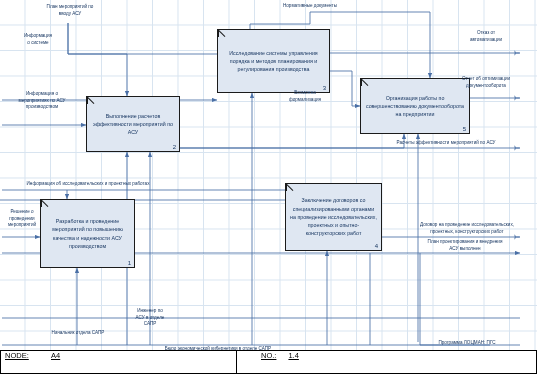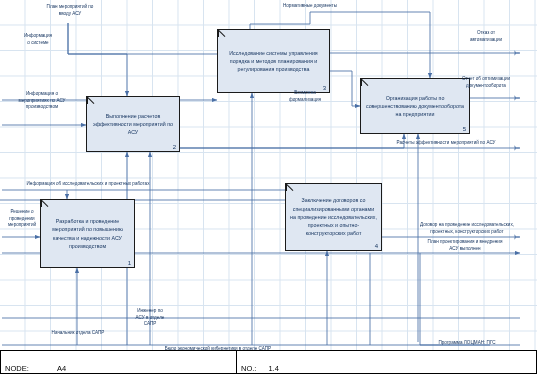--- a/index.html
+++ b/index.html
@@ -57,21 +57,21 @@
     text-align:center;
   }
   #footer{
     position:absolute;left:0;top:350px;width:537px;height:24px;
     box-sizing:border-box;
     border:1px solid #000;
     background:#ffffff;
     display:flex;align-items:stretch;
     font-size:7.5px;color:#000;
   }
-  #footer .cell{display:flex;align-items:flex-end;box-sizing:border-box;}
+  #footer .cell{display:flex;align-items:flex-start;box-sizing:border-box;text-decoration:underline;}
   #footer .divider{border-left:1px solid #000;}
   .fkey{padding-left:4px;font-size:7.5px;}
   .fval{font-size:7.5px;}
 </style>
 </head>
 <body>
 
 <div id="canvas">
 
   <div id="grid"></div>
@@ -219,21 +219,21 @@
 
     <div class="alabel" style="left:412px;top:340px;width:110px;">Программа ЛОЦМАН: ПГС</div>
 
   </div>
 
   <div id="footer">
     <div class="cell" style="width:40px;">
       <span class="fkey">NODE:</span>
     </div>
     <div class="cell" style="width:195px;">
-      <span class="fval" style="margin-left:16px;">A4</span>
-    </div>
-    <div class="cell divider" style="width:74px;">
+      <span class="fval" style="margin-left:10px;">A4</span>
+    </div>
+    <div class="cell divider" style="width:74px;padding-left:20px;">
       <span class="fkey">NO.:</span>
       <span class="fval" style="margin-left:12px;">1.4</span>
     </div>
   </div>
 
 </div>
 
 </body></html>

